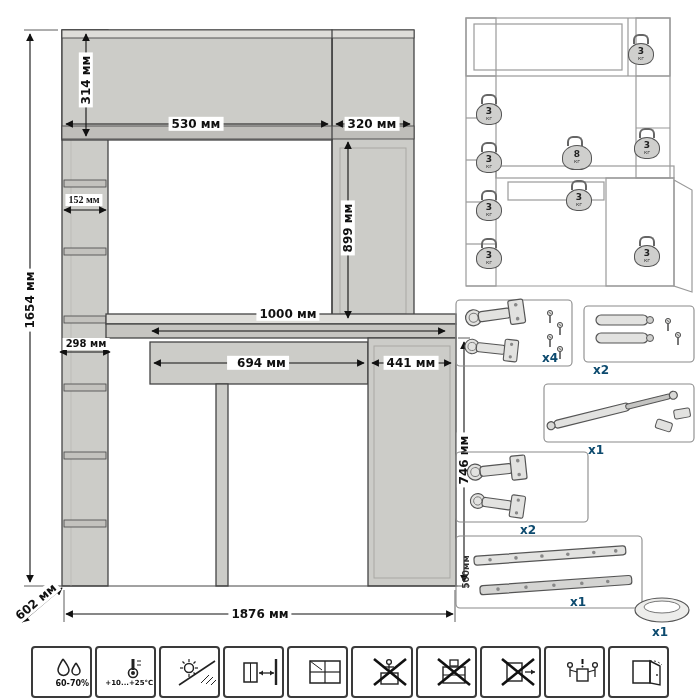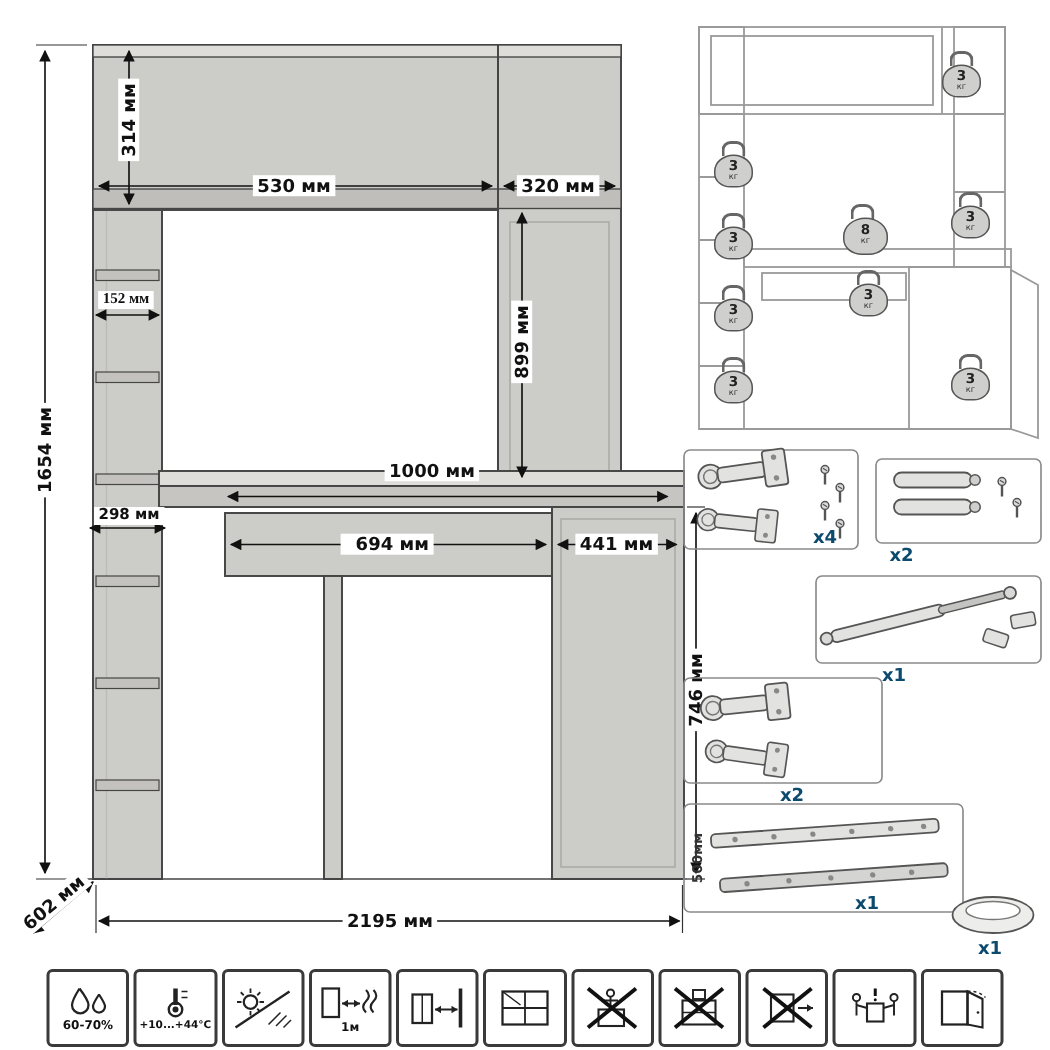--- a/index.html
+++ b/index.html
@@ -22,21 +22,21 @@
   .weight .b span{font-size:9px;font-weight:bold;color:#222;}
   .weight .b em{font-style:normal;font-size:5.5px;color:#333;}
   .weight.big .b{width:28px;height:23px;}
   
   .qty{position:absolute;font-weight:bold;font-size:12px;color:#0c4a6e;}
   .len{position:absolute;font-size:9px;font-weight:bold;color:#333;
        transform:translate(-50%,-50%) rotate(-90deg);white-space:nowrap;}
   
   .care-row{position:absolute;left:31px;top:646px;width:638px;height:52px;display:flex;gap:3px;}
   .care{flex:1;border:2px solid #3a3a3a;border-radius:4px;background:#fff;display:flex;
-        flex-direction:column;align-items:center;justify-content:center;padding:1px;min-width:0;}
+        flex-direction:column;align-items:flex-end;justify-content:center;padding:1px;min-width:0;}
   .care svg{display:block;}
   .care .cl{font-size:8px;font-weight:bold;white-space:nowrap;color:#111;}
 </style>
 </head>
 <body>
 
 <div class="canvas">
 
   <div class="layer" style="left:0;top:0;width:470px;height:640px;">
     <svg width="470" height="640" viewBox="0 0 470 640">
@@ -99,21 +99,21 @@
     <span class="dim v" style="left:86px;top:80px;">314 мм</span>
     <span class="dim" style="left:196px;top:124px;">530 мм</span>
     <span class="dim" style="left:372px;top:124px;">320 мм</span>
     <span class="dim v" style="left:348px;top:228px;">899 мм</span>
     <span class="dim s" style="left:84px;top:200px;font-family:Liberation Serif, serif;">152 мм</span>
     <span class="dim s" style="left:46px;top:344px;margin-left:40px;">298 мм</span>
     <span class="dim" style="left:288px;top:314px;">1000 мм</span>
     <span class="dim" style="left:258px;top:363px;padding-left:10px;">694 мм</span>
     <span class="dim" style="left:411px;top:363px;">441 мм</span>
     <span class="dim v" style="left:464px;top:460px;">746 мм</span>
-    <span class="dim" style="left:260px;top:614px;">2195 мм</span>
+    <span class="dim" style="left:260px;top:614px;">1876 мм</span>
     <span class="dim d" style="left:36px;top:602px;">602 мм</span>
   </div>
 
   <div class="layer" style="left:450px;top:10px;width:250px;height:285px;">
     <svg width="250" height="285" viewBox="0 0 250 285">
       <g stroke="#9a9a9a" stroke-width="1.2" fill="none">
         <rect x="16" y="8" width="204" height="58"></rect>
         <rect x="24" y="14" width="148" height="46"></rect>
         <line x1="178" y1="8" x2="178" y2="66"></line>
         <rect x="16" y="8" width="30" height="268"></rect>
@@ -296,21 +296,21 @@
     </div>
 
     <div class="care">
       <svg width="40" height="22" viewBox="0 0 40 22">
         <line x1="20" y1="2" x2="20" y2="13" stroke="#222" stroke-width="3"></line>
         <circle cx="20" cy="16" r="4.5" fill="none" stroke="#222" stroke-width="1.6"></circle>
         <circle cx="20" cy="16" r="2" fill="#222"></circle>
         <line x1="24" y1="4" x2="28" y2="4" stroke="#222" stroke-width="1"></line>
         <line x1="24" y1="8" x2="28" y2="8" stroke="#222" stroke-width="1"></line>
       </svg>
-      <span class="cl" style="font-size:7px;">+10...+44°C</span>
+      <span class="cl" style="font-size:7px;">+10...+25°C</span>
     </div>
 
     <div class="care">
       <svg width="40" height="30" viewBox="0 0 40 30">
         <circle cx="12" cy="11" r="4.5" fill="none" stroke="#222" stroke-width="1.5"></circle>
         <g stroke="#222" stroke-width="1.2">
           <line x1="12" y1="2" x2="12" y2="5"></line>
             <line x1="12" y1="17" x2="12" y2="20"></line>
           <line x1="3" y1="11" x2="6" y2="11"></line>
             <line x1="18" y1="11" x2="21" y2="11"></line>
@@ -320,30 +320,20 @@
         </g>
         <line x1="2" y1="28" x2="38" y2="4" stroke="#222" stroke-width="1.6"></line>
         <g stroke="#222" stroke-width="1">
           <line x1="24" y1="26" x2="32" y2="18"></line>
             <line x1="29" y1="27" x2="36" y2="20"></line>
             <line x1="34" y1="28" x2="39" y2="23"></line>
         </g>
       </svg>
     </div>
 
-    <div class="care">
-      <svg width="40" height="24" viewBox="0 0 40 24">
-        <rect x="2" y="3" width="11" height="19" fill="none" stroke="#222" stroke-width="1.5"></rect>
-        <line x1="15" y1="13" x2="27" y2="13" stroke="#222" stroke-width="1.3"></line>
-        <path d="M15 13 l4 -2.5 v5 z M27 13 l-4 -2.5 v5 z" fill="#222"></path>
-        <path d="M31 4 c2.5 2.5 2.5 5 0 7.5 c-2.5 2.5 -2.5 5 0 7.5" fill="none" stroke="#222" stroke-width="1.4"></path>
-        <path d="M36 4 c2.5 2.5 2.5 5 0 7.5 c-2.5 2.5 -2.5 5 0 7.5" fill="none" stroke="#222" stroke-width="1.4"></path>
-      </svg>
-      <span class="cl">1м</span>
-    </div>
 
     <div class="care">
       <svg width="40" height="30" viewBox="0 0 40 30">
         <rect x="3" y="6" width="13" height="19" fill="none" stroke="#222" stroke-width="1.5"></rect>
         <line x1="9.5" y1="6" x2="9.5" y2="25" stroke="#222" stroke-width="1"></line>
         <line x1="35" y1="2" x2="35" y2="28" stroke="#222" stroke-width="2.4"></line>
         <line x1="18" y1="16" x2="33" y2="16" stroke="#222" stroke-width="1.3"></line>
         <path d="M18 16 l4 -2.5 v5 z M33 16 l-4 -2.5 v5 z" fill="#222"></path>
       </svg>
     </div>

